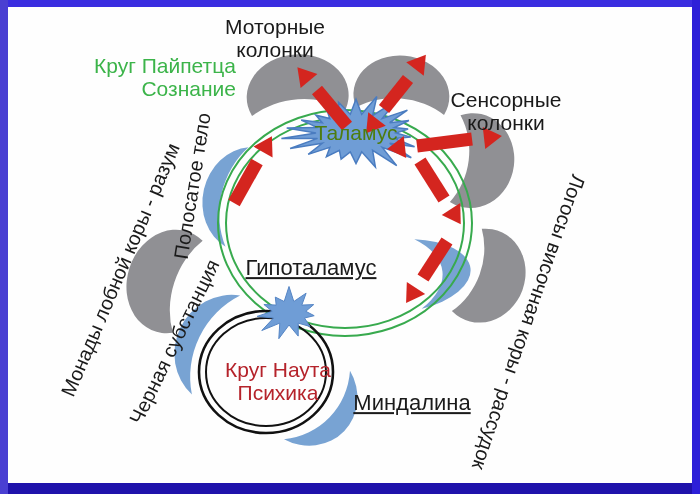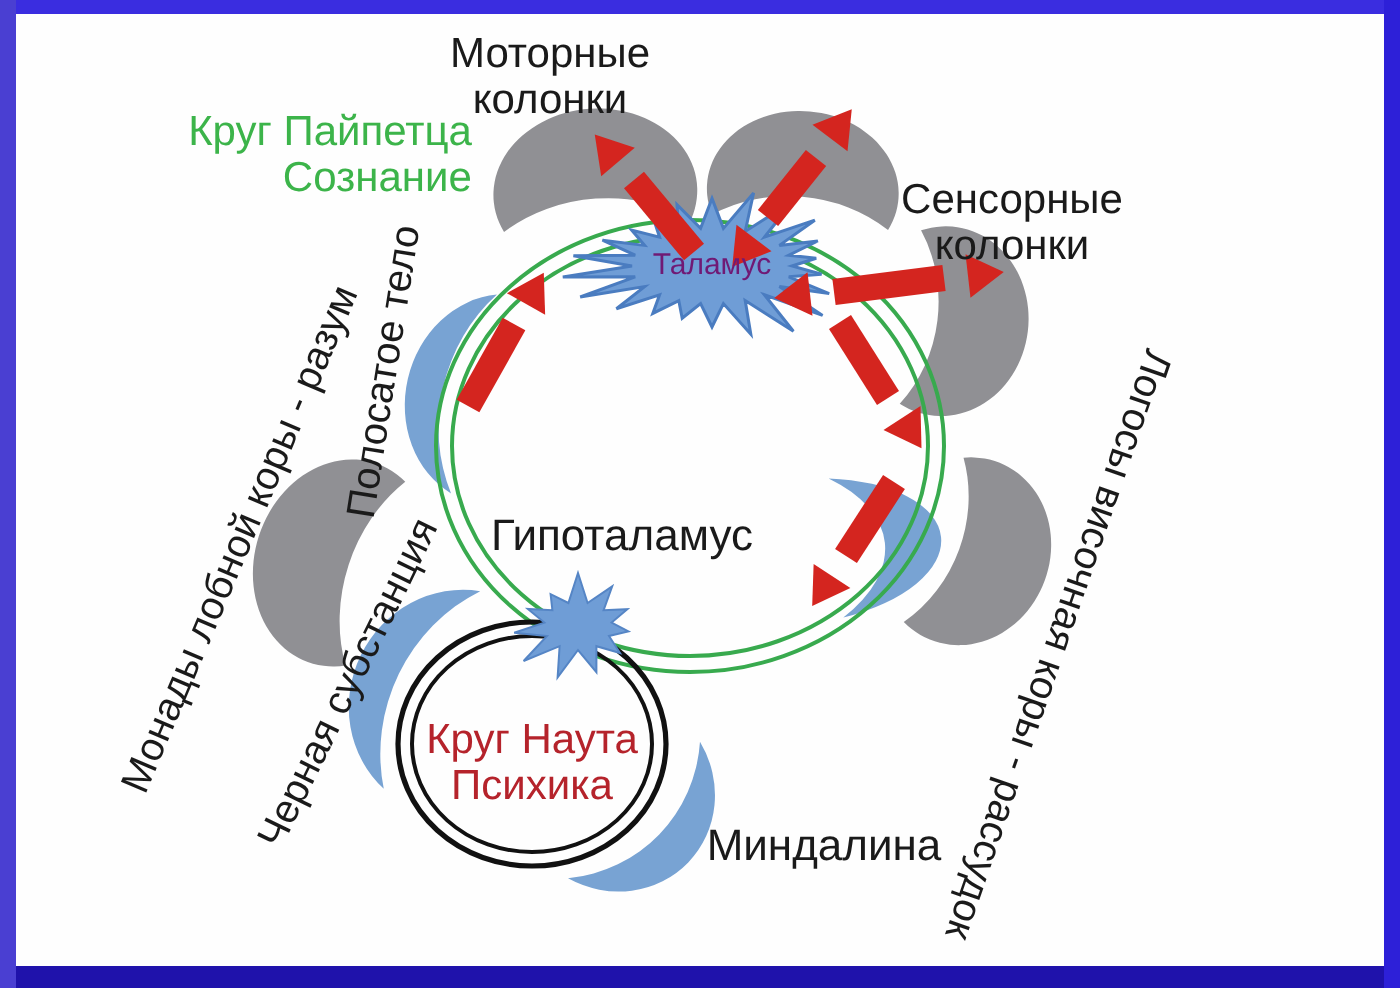--- a/index.html
+++ b/index.html
@@ -14,24 +14,24 @@
   .edge-left{left:0;top:0;bottom:0;width:8px;background:#4a3fd2;}
   .edge-right{right:0;top:0;bottom:0;width:8px;background:#2d20d8;}
 
   svg.diagram{position:absolute;left:0;top:0;z-index:1;}
 
   .lb{
     position:absolute; z-index:3; color:#1a1a1a; white-space:pre-line;
     text-align:center; line-height:1.08; transform:translate(-50%,-50%);
     font-size:21px; letter-spacing:0px; pointer-events:none;
   }
-  .lb.big{font-size:22px;}
+  .lb.big{font-size:22px;text-decoration:underline;}
   .lb.green{color:#3cb44a;text-align:right;}
-  .lb.thal{color:#701a75; font-size:15px;}
-  .lb.nauta{color:#b5232b; font-size:21px;}
+  .lb.thal{color:#4d7c0f; font-size:21px;}
+  .lb.nauta{color:#b5232b; font-size:21px;margin-left:12px;}
   .lb.rot{font-size:20px; white-space:nowrap;}
 </style>
 </head>
 <body>
 
 <div id="frame">
 
   <svg class="diagram" width="700" height="494" viewBox="0 0 700 494">
     <defs>
 
@@ -99,21 +99,21 @@
   </svg>
 
   <div class="lb green" style="left:165px;top:78px;">Круг Пайпетца
 Сознание</div>
   <div class="lb" style="left:275px;top:39px;">Моторные
 колонки</div>
   <div class="lb" style="left:506px;top:112px;">Сенсорные
 колонки</div>
   <div class="lb thal" style="left:356px;top:133px;">Таламус</div>
   <div class="lb big" style="left:311px;top:268px;">Гипоталамус</div>
-  <div class="lb big" style="left:412px;top:403px;margin-top:20px;">Миндалина</div>
+  <div class="lb big" style="left:412px;top:403px;">Миндалина</div>
   <div class="lb nauta" style="left:266px;top:382px;">Круг Наута
 Психика</div>
   <div class="lb rot" style="left:193px;top:186px;transform:translate(-50%,-50%) rotate(-81deg);">Полосатое тело</div>
   <div class="lb rot" style="left:121px;top:270px;transform:translate(-50%,-50%) rotate(-67deg);">Монады лобной коры - разум</div>
   <div class="lb rot" style="left:175px;top:342px;transform:translate(-50%,-50%) rotate(-64deg);">Черная субстанция</div>
   <div class="lb rot" style="left:528px;top:322px;transform:translate(-50%,-50%) rotate(109deg);">Логосы височная коры - рассудок</div>
 
   <div class="edge edge-top"></div>
   <div class="edge edge-bottom"></div>
   <div class="edge edge-left"></div>

